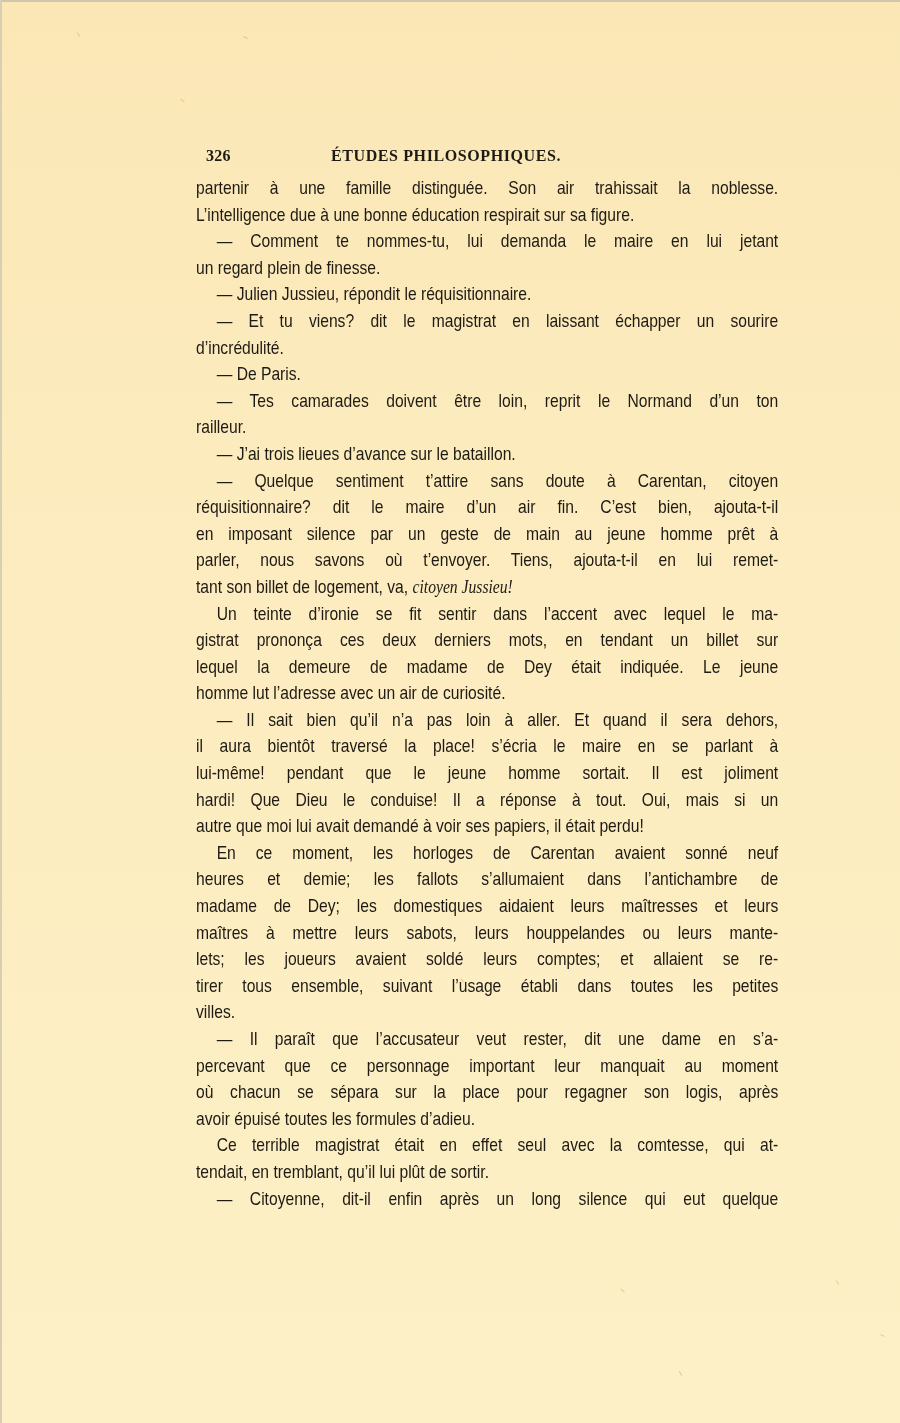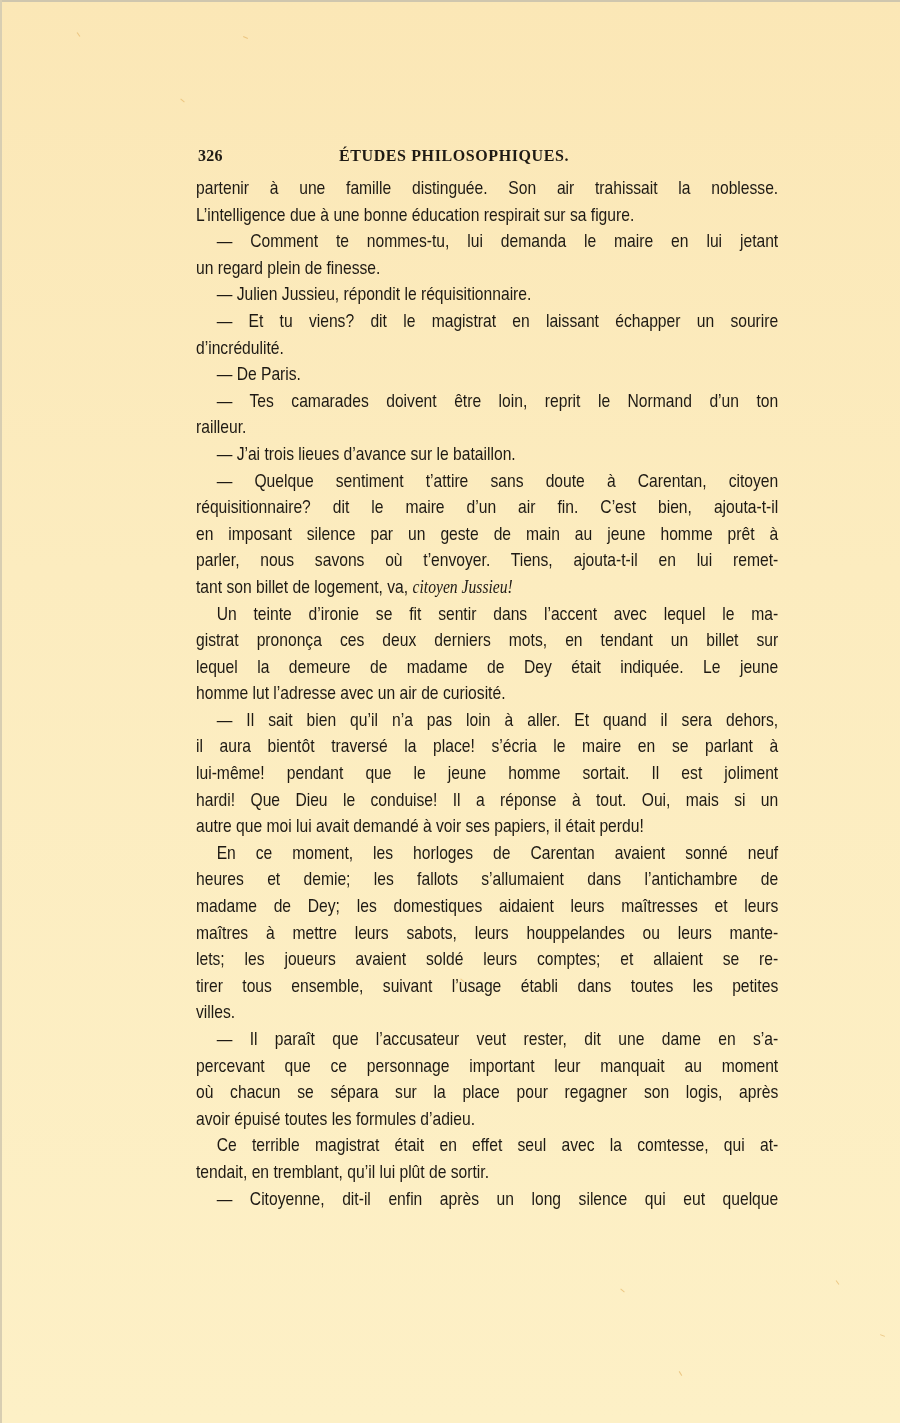--- a/index.html
+++ b/index.html
@@ -36,26 +36,26 @@
     .running-head {
       position: relative;
       height: 28px;
       font-family: "Liberation Serif", serif;
       font-weight: bold;
       font-size: 16px;
       letter-spacing: 0.3px;
     }
     .page-number {
       position: absolute;
-      left: 2px;
+      left: 10px;
       top: 4px;
     }
     .running-title {
       position: absolute;
-      left: 143px;
+      left: 135px;
       top: 4px;
       letter-spacing: 0.6px;
     }
     .body-text {
       margin-top: 4px;
       font-family: "Liberation Sans Narrow", "Liberation Sans", "DejaVu Sans", sans-serif;
       font-size: 18.2px;
       line-height: 26.6px;
       text-align: justify;
       transform: scaleX(0.86);

